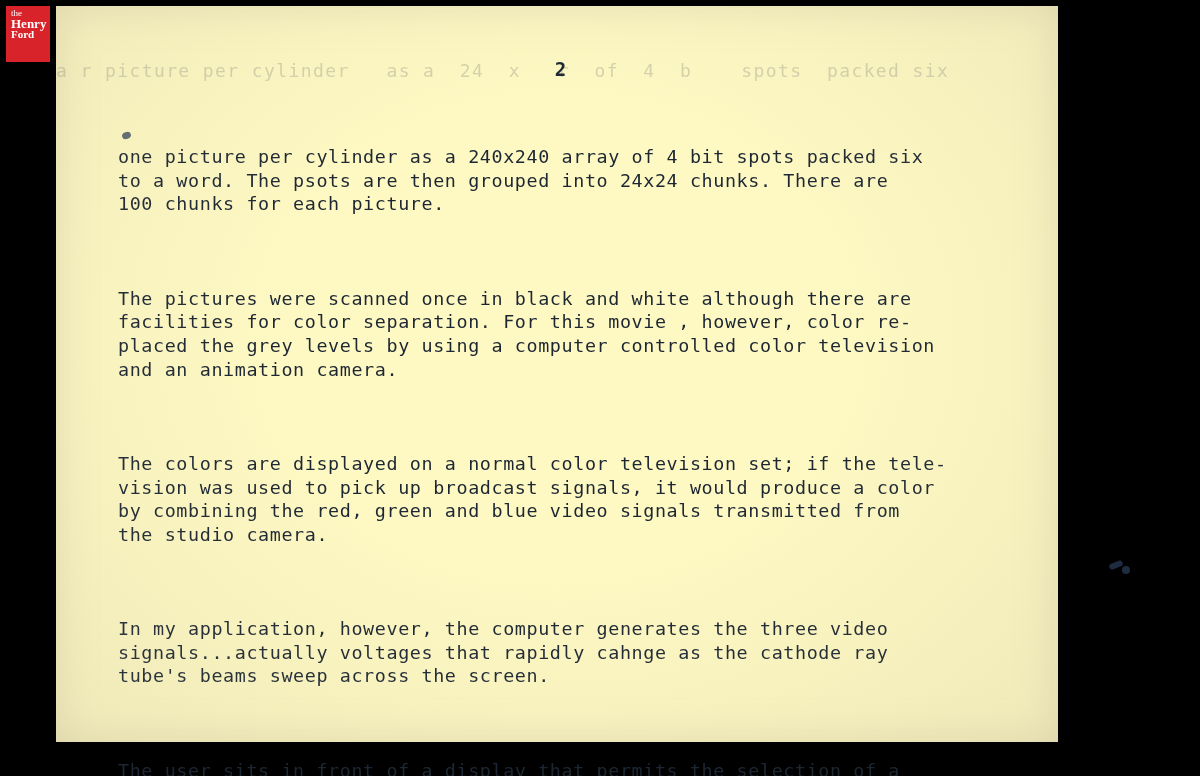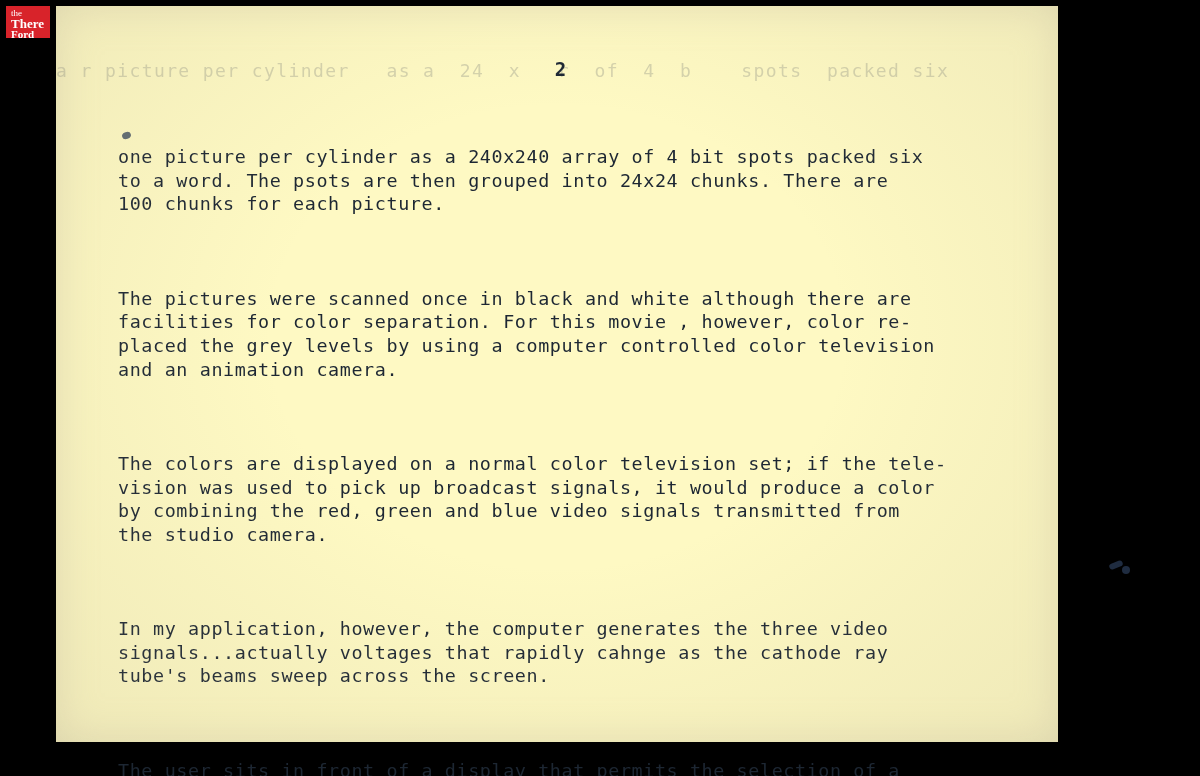--- a/index.html
+++ b/index.html
@@ -41,21 +41,21 @@
     background:
       radial-gradient(ellipse at 50% 45%, rgba(255,255,255,0.0) 40%, rgba(160,150,128,0.16) 100%);
   }
 
   
   .watermark {
     position: absolute;
     left: 6px;
     top: 6px;
     width: 44px;
-    height: 32px;
+    height: 56px;
     background: #d8232a;
     color: #ffffff;
     font-family: "Liberation Serif", serif;
     line-height: 1.02;
     padding: 3px 4px 0 5px;
     box-sizing: border-box;
     z-index: 5;
   }
   .watermark .w-the {
     font-size: 9px;
@@ -167,17 +167,17 @@
       
     </div>
 
     <div class="smudge s1"></div>
     <div class="smudge s2"></div>
     <div class="smudge s3"></div>
   </div>
 
   <div class="watermark">
     <span class="w-the">the</span>
-    <span class="w-henry">There</span>
+    <span class="w-henry">Henry</span>
     <span class="w-ford">Ford</span>
   </div>
 
 </div>
 
 </body></html>

